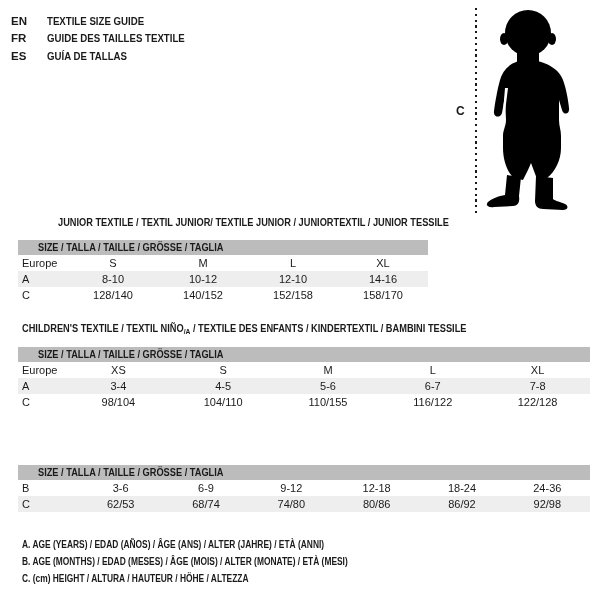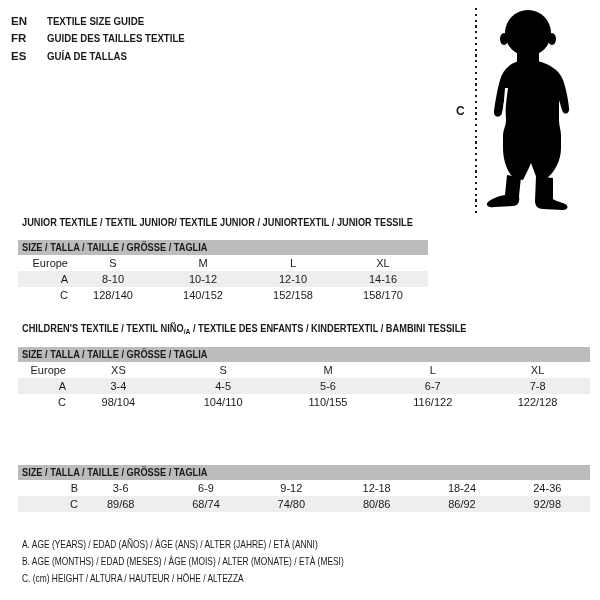--- a/index.html
+++ b/index.html
@@ -33,30 +33,30 @@
   .baby-figure { position:absolute; left:479px; top:8px; }
 
   
   .sec-title { position:absolute; left:22px; font-size:11px; font-weight:700; line-height:15px; }
   .sub-a { font-size:8px; vertical-align:-2px; }
 
   
   .tbl-block { position:absolute; left:18px; }
   .size-bar {
     height:15px; line-height:15px; background:var(--table-header-bg,#bcbcbc);
-    font-size:11px; font-weight:700; padding-left:4px;
+    font-size:11px; font-weight:700; padding-left:20px;
   }
   table { border-collapse:collapse; table-layout:fixed; width:100%; font-size:11px; }
   td { height:16px; text-align:center; padding:0; overflow:hidden; white-space:nowrap; }
-  td.lbl { text-align:right; padding-left:4px; }
+  td.lbl { text-align:left; padding-left:4px; }
   tr.alt { background:var(--row-alt-bg,#eeeeee); }
 
   
   .footnotes { position:absolute; left:22px; top:536px; }
-  .footnote  { height:17px; line-height:17px; font-size:10.5px; font-weight:400; }
+  .footnote  { height:17px; line-height:17px; font-size:10.5px; font-weight:700; }
 </style>
 </head>
 <body>
 
 <div class="page">
 
   <div class="lang-list">
     <div class="lang-row">
       <span class="lang-code">EN</span><span class="cond">TEXTILE SIZE GUIDE</span>
     </div>
@@ -111,21 +111,21 @@
                C56,198 59,201 64,201
                L84,202
                C89,202 90,198 86,196
                C82,194 76,193 74,191
                L74,170 Z"></path>
     </g>
 
     <path fill="#ffffff" d="M26,80 L24,104 L26,104 L29,80 Z"></path>
   </svg>
 
-  <div class="sec-title" style="top:215px;">
+  <div class="sec-title" style="top:215px;margin-left:36px;">
     <span class="cond">JUNIOR TEXTILE / TEXTIL JUNIOR/ TEXTILE JUNIOR / JUNIORTEXTIL / JUNIOR TESSILE</span>
   </div>
   <div class="tbl-block" style="top:240px; width:410px;">
     <div class="size-bar">
       <span class="cond">SIZE / TALLA / TAILLE / GRÖSSE / TAGLIA</span>
     </div>
     <table>
       <colgroup>
           <col style="width:50px;">
           <col>
@@ -223,21 +223,21 @@
         <td class="lbl">B</td>
         <td>3-6</td>
         <td>6-9</td>
         <td>9-12</td>
         <td>12-18</td>
         <td>18-24</td>
         <td>24-36</td>
       </tr>
       <tr class="alt">
         <td class="lbl">C</td>
-        <td>89/68</td>
+        <td>62/53</td>
         <td>68/74</td>
         <td>74/80</td>
         <td>80/86</td>
         <td>86/92</td>
         <td>92/98</td>
       </tr>
     </tbody>
       </table>
   </div>
 

